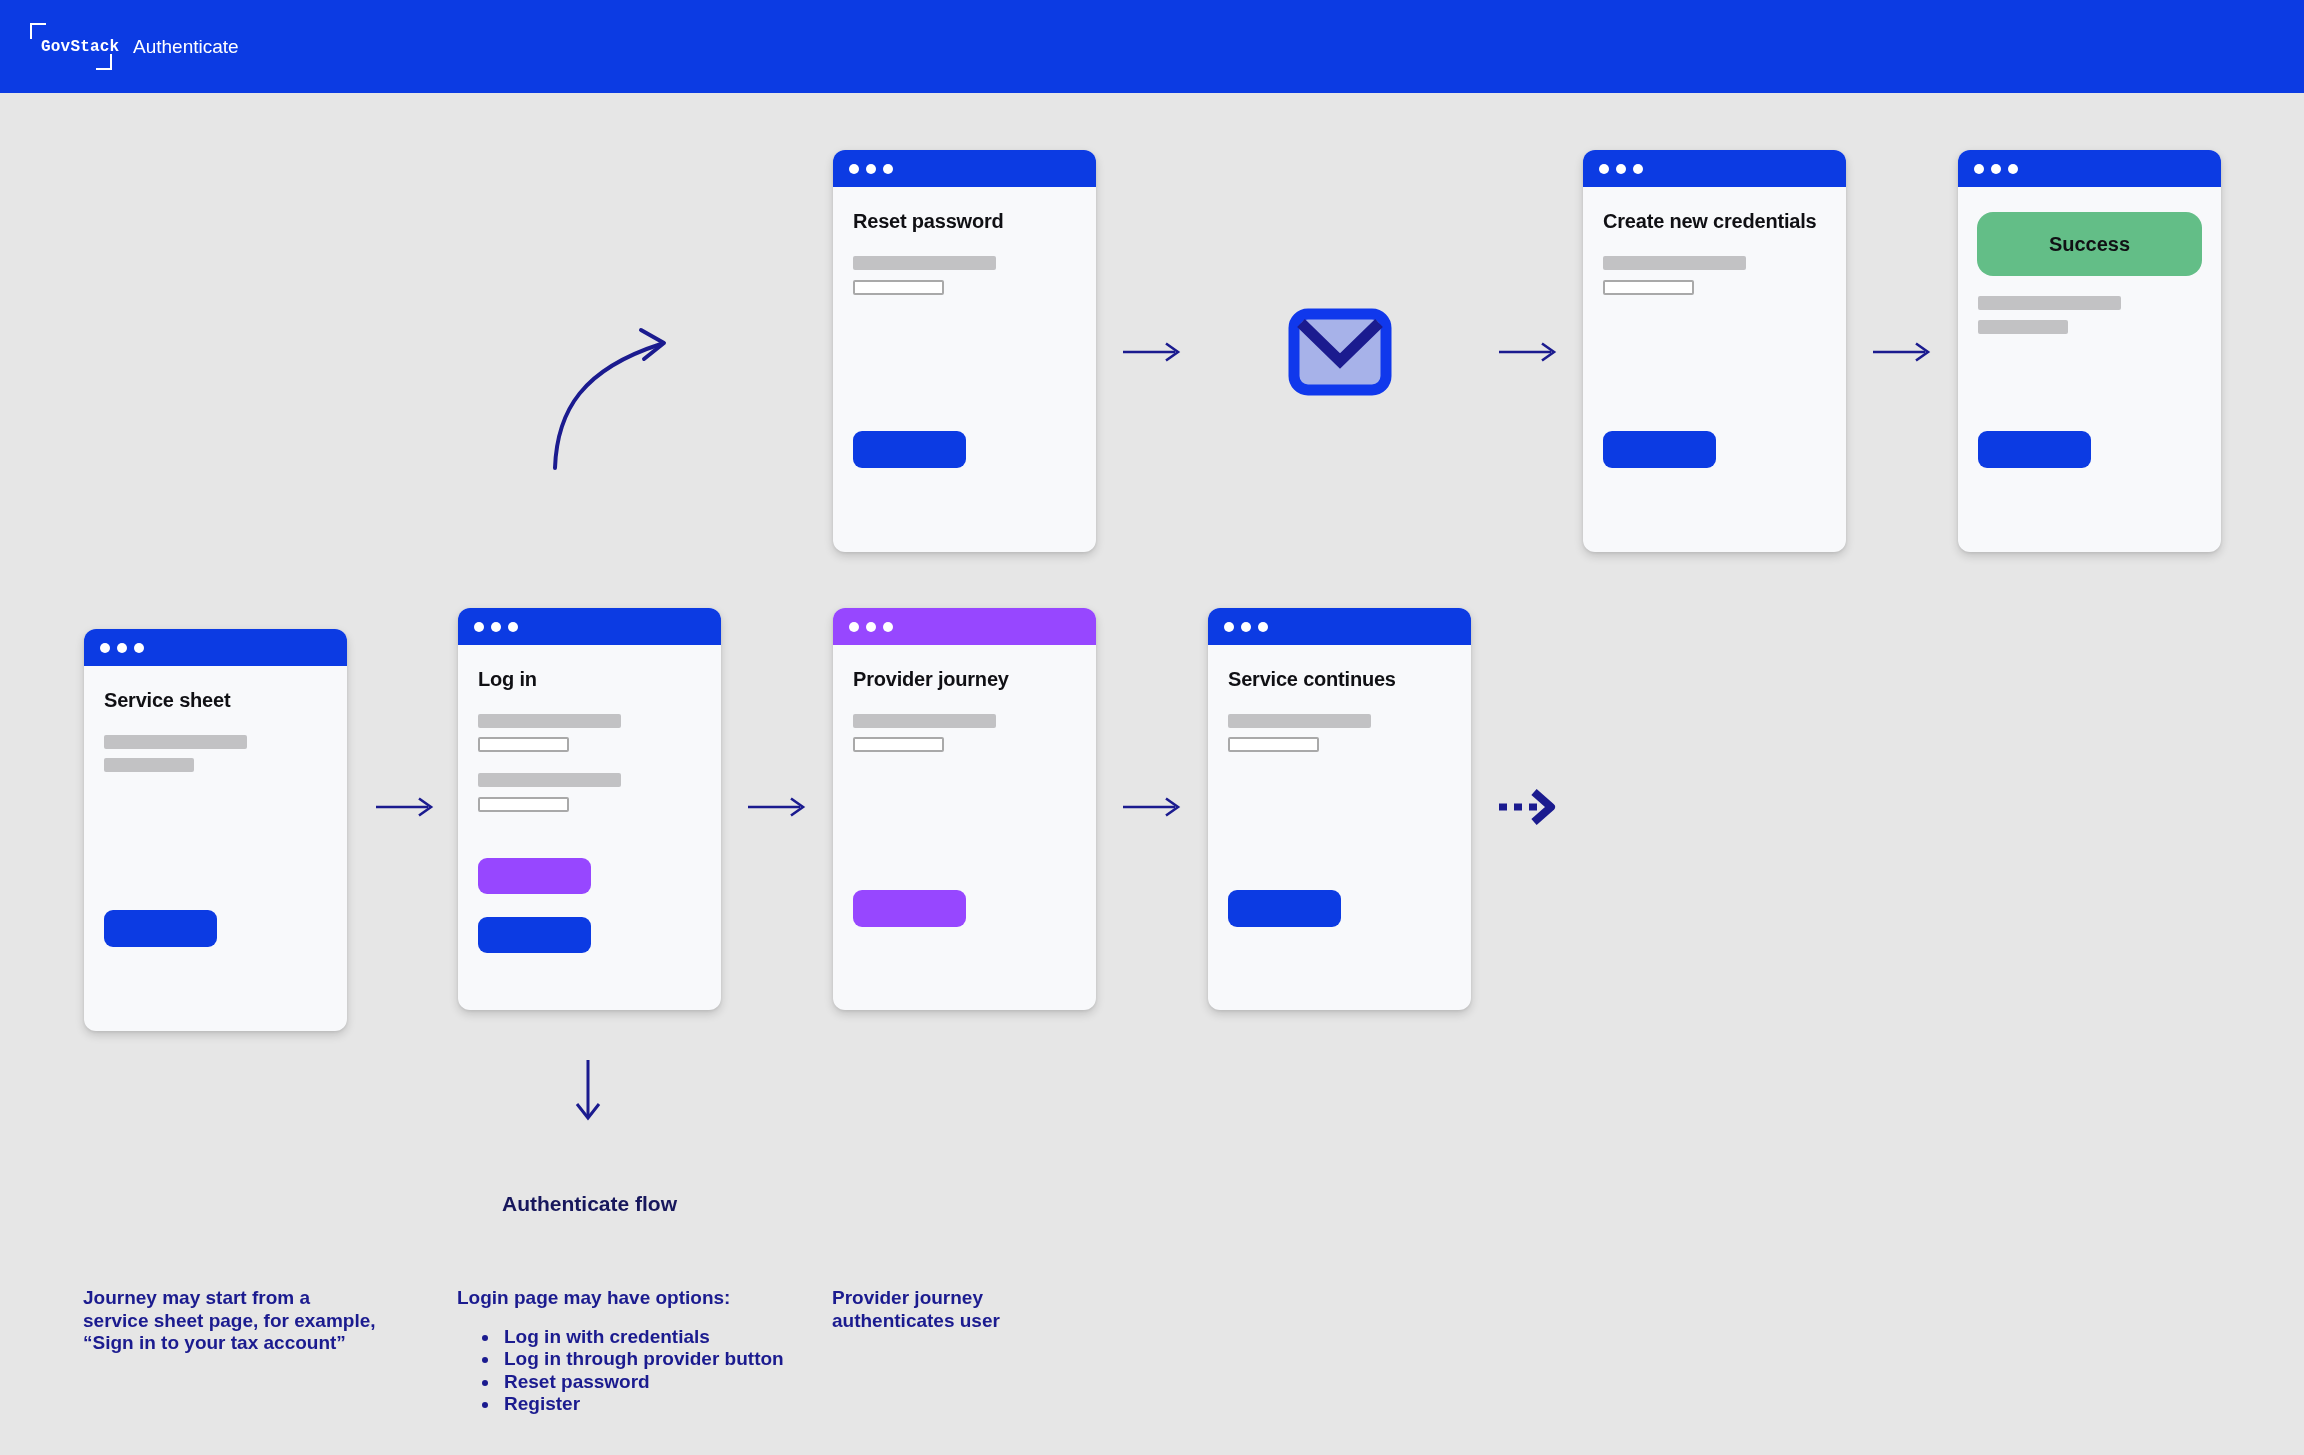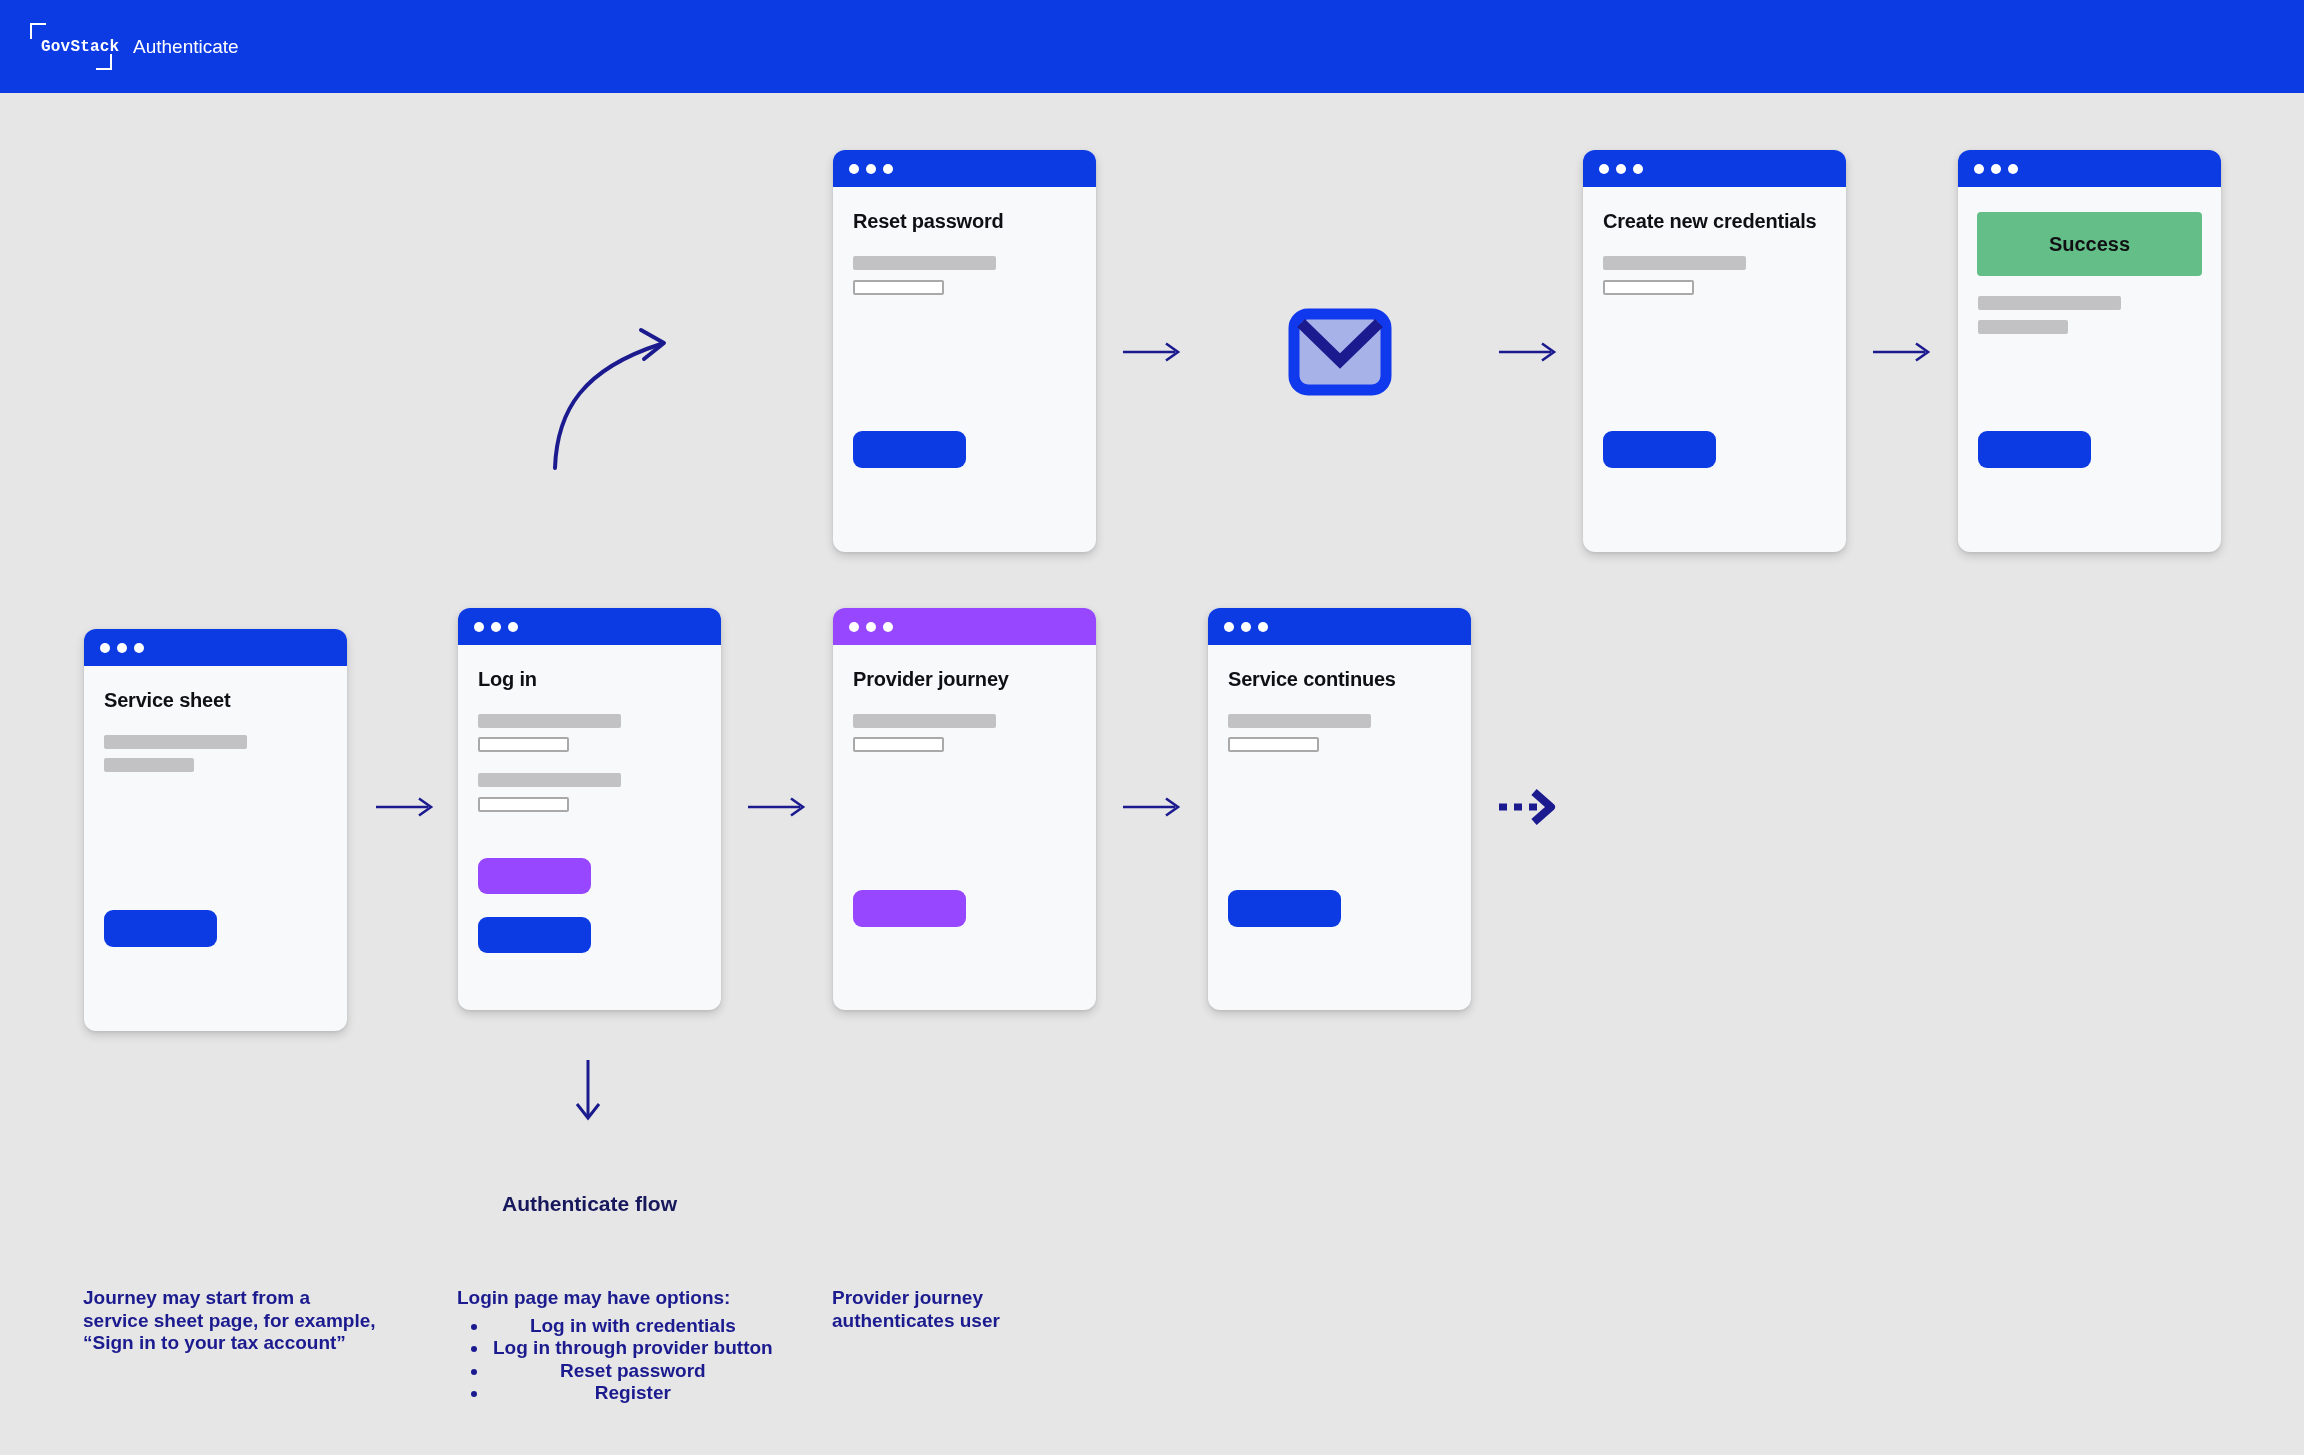--- a/index.html
+++ b/index.html
@@ -27,31 +27,31 @@
         box-shadow:0 4px 10px rgba(0,0,0,.16),0 1px 3px rgba(0,0,0,.08);}
   .chrome{position:absolute;top:0;left:0;right:0;height:37px;border-radius:12px 12px 0 0;
           display:flex;align-items:center;gap:7px;padding-left:16px;box-sizing:border-box;}
   .chrome.blue{background:var(--chrome-blue);} .chrome.purple{background:var(--chrome-purple);}
   .dot{width:10px;height:10px;border-radius:50%;background:#fff;flex:0 0 auto;}
   .card-title{position:absolute;left:20px;top:60px;font-size:20px;font-weight:700;color:var(--title-text);letter-spacing:-.2px;white-space:nowrap;}
   .bar{position:absolute;left:20px;height:14px;background:var(--placeholder-gray);border-radius:2px;}
   .input{position:absolute;left:20px;width:91px;height:15px;background:#fff;border:2px solid var(--input-border);border-radius:2px;box-sizing:border-box;}
   .btn{position:absolute;left:20px;width:113px;height:37px;border-radius:9px;}
   .btn.blue{background:var(--button-blue);} .btn.purple{background:var(--button-purple);}
-  .banner{position:absolute;left:19px;top:62px;width:225px;height:64px;background:var(--success-green);border-radius:4px;
+  .banner{position:absolute;left:19px;top:62px;width:225px;height:64px;background:var(--success-green);border-radius:16px;
           display:flex;align-items:center;justify-content:center;font-size:20px;font-weight:700;color:#101014;}
 
   .arrow-svg{position:absolute;overflow:visible;}
   .arrow-svg line,.arrow-svg path{stroke:var(--arrow-navy);}
 
   .flow-label{position:absolute;left:458px;top:1192px;width:263px;text-align:center;
               font-size:21px;font-weight:700;color:var(--flow-label-text);}
 
   .note{position:absolute;top:1287px;font-size:19px;font-weight:700;color:var(--annotation-text);line-height:22.5px;}
-  .note ul{margin:5px;padding:0 0 0 27px;list-style:disc;text-align:center;}
+  .note ul{margin:16px;padding:0 0 0 27px;list-style:disc;}
   .note li{padding-left:4px;}
 </style>
 </head>
 <body>
 
 <div id="canvas">
 
   <div class="header">
     <div class="logo">
       <span class="corner-tl"></span>

